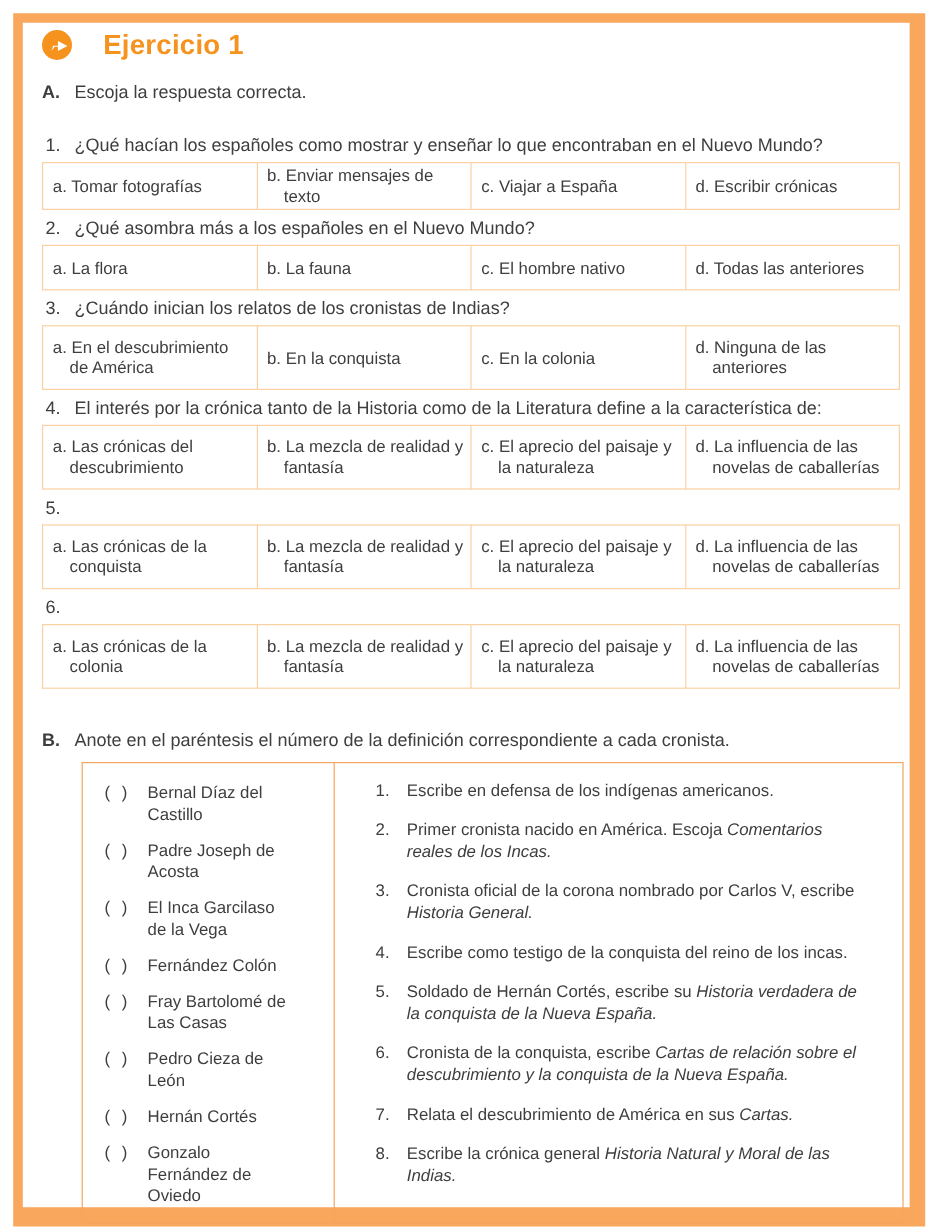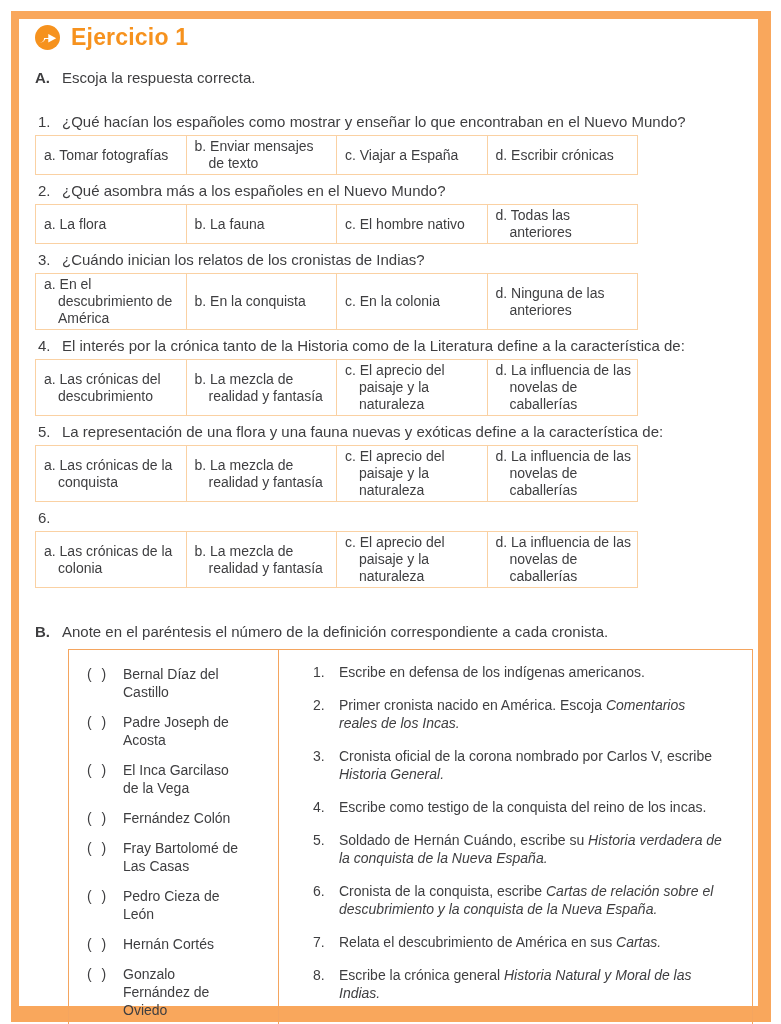--- a/index.html
+++ b/index.html
@@ -7,31 +7,31 @@
     width:781px;height:1024px;position:relative;background:#ffffff;
     font-family:"Liberation Sans", sans-serif;color:#3e3e40;overflow:hidden;
   }
   .frame{
     position:absolute;left:11px;top:11px;right:10px;bottom:2px;
     border:solid #F9A75C;border-width:8px 13px 16px 8px;
     box-sizing:border-box;background:#fff;
   }
   .content{padding:2px 4px 0 16px;}
   
-  .hdr{display:flex;align-items:center;gap:11px;margin-top:2px;height:28px;}
+  .hdr{display:flex;align-items:center;gap:26px;margin-top:2px;height:28px;}
   .hdr svg{display:block;}
   .title{font-size:23px;font-weight:bold;color:#F6921E;letter-spacing:.2px;}
   
   .instr{display:flex;font-size:15px;margin-top:19px;line-height:16px;}
   .instr .lab{font-weight:bold;width:27px;flex:0 0 27px;}
   
   .q{display:flex;font-size:15px;line-height:16px;margin-top:8px;}
   .q .num{width:27px;flex:0 0 27px;padding-left:3px;box-sizing:border-box;}
   .q1{margin-top:28px;}
-  table.opts{border-collapse:collapse;table-layout:fixed;width:603px;margin-top:5px;}
+  table.opts{border-collapse:collapse;table-layout:fixed;width:715px;margin-top:5px;}
   table.opts td{
     border:1px solid #FAD1A3;vertical-align:middle;
     padding:2px 6px 2px 8px;font-size:14px;line-height:17px;
   }
   .h36 td{height:32px;}
   .h52 td{height:48px;}
   .opt{padding-left:14px;text-indent:-14px;}
   
   .secB{margin-top:36px;}
   .btable{
@@ -162,21 +162,20 @@
             </td>
     <td>
               <div class="opt">d. La influencia de las novelas de caballerías</div>
             </td>
   </tr>
         </tbody>
       </table>
 
   <div class="q">
     <span class="num">5.</span>
-    <span>La representación de una flora y una fauna nuevas y exóticas define a la característica de:</span>
   </div>
   <table class="opts h52">
         <tbody>
           <tr>
     <td>
               <div class="opt">a. Las crónicas de la conquista</div>
             </td>
     <td>
               <div class="opt">b. La mezcla de realidad y fantasía</div>
             </td>
@@ -266,21 +265,21 @@
         <div class="def">
           <span class="dnum">3.</span>
           <span class="dbody"><span>Cronista oficial de la corona nombrado por Carlos V, escribe </span><span class="ital">Historia General.</span></span>
         </div>
         <div class="def">
           <span class="dnum">4.</span>
           <span class="dbody"><span>Escribe como testigo de la conquista del reino de los incas.</span><span class="ital"></span></span>
         </div>
         <div class="def">
           <span class="dnum">5.</span>
-          <span class="dbody"><span>Soldado de Hernán Cuándo, escribe su </span><span class="ital">Historia verdadera de la conquista de la Nueva España.</span></span>
+          <span class="dbody"><span>Soldado de Hernán Cortés, escribe su </span><span class="ital">Historia verdadera de la conquista de la Nueva España.</span></span>
         </div>
         <div class="def">
           <span class="dnum">6.</span>
           <span class="dbody"><span>Cronista de la conquista, escribe </span><span class="ital">Cartas de relación sobre el descubrimiento y la conquista de la Nueva España.</span></span>
         </div>
         <div class="def">
           <span class="dnum">7.</span>
           <span class="dbody"><span>Relata el descubrimiento de América en sus </span><span class="ital">Cartas.</span></span>
         </div>
         <div class="def">

